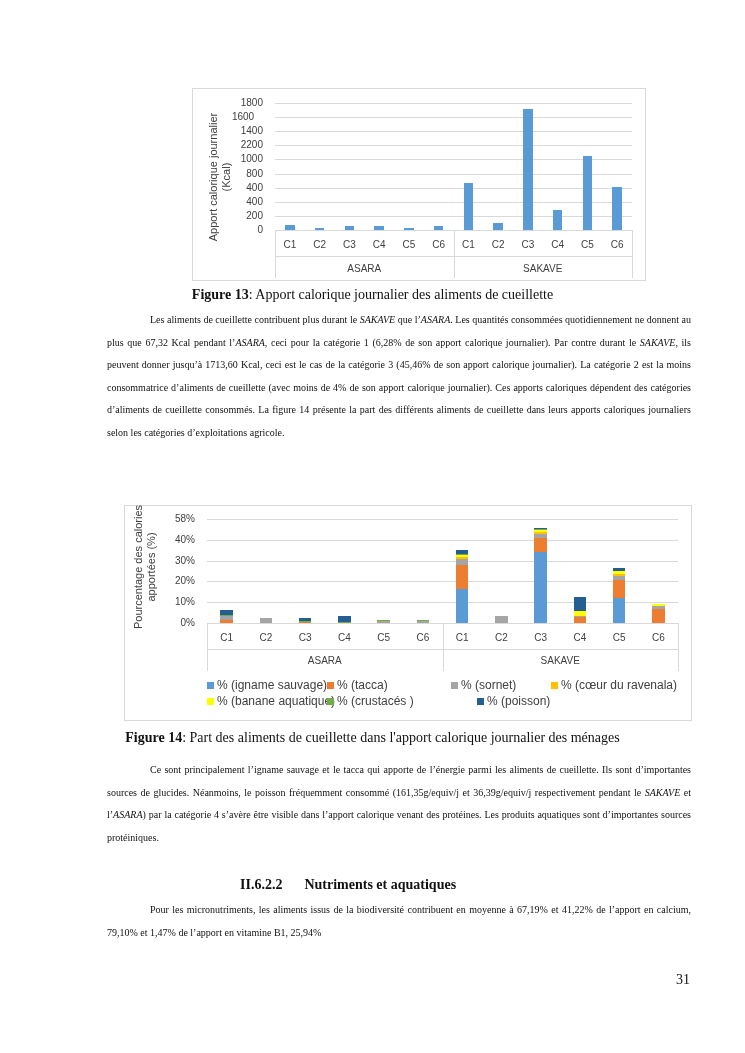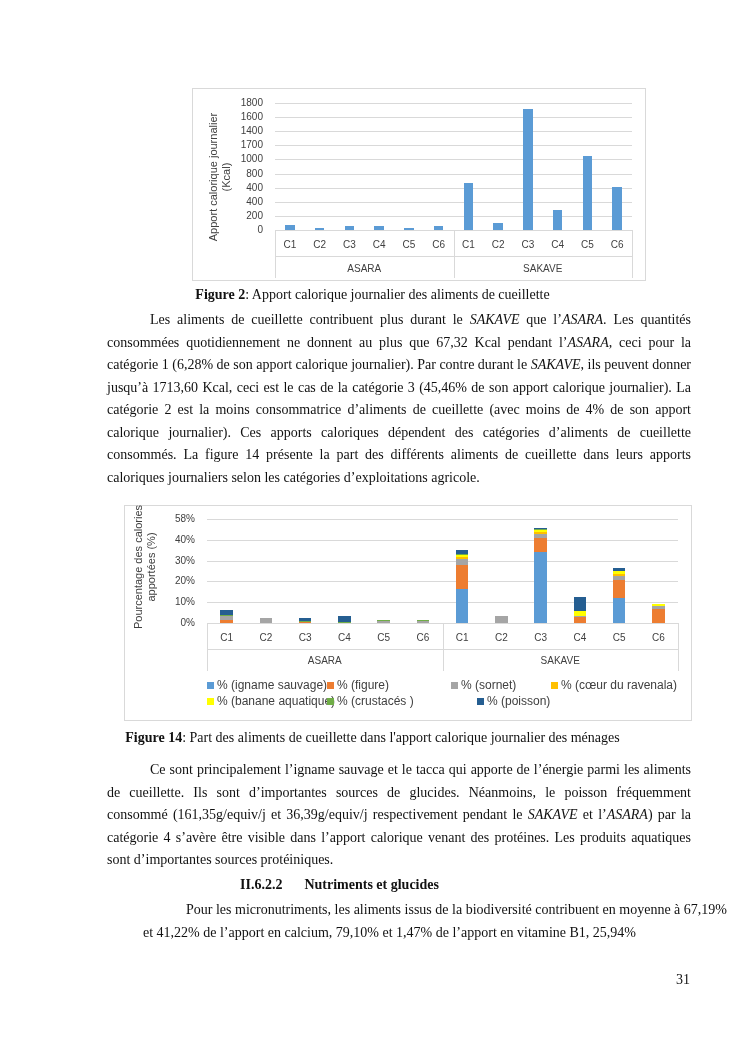--- a/index.html
+++ b/index.html
@@ -7,40 +7,40 @@
          font-family: "Liberation Serif", serif; color: #111; }
   .chart-frame { position: absolute; border: 1px solid #d9d9d9; background: #fff; }
   .tick { position: absolute; font-family: "Liberation Sans", sans-serif; font-size: 10px; color: #404040; text-align: right; }
   .xlab { position: absolute; font-family: "Liberation Sans", sans-serif; font-size: 10px; color: #404040; text-align: center; }
   .grid { position: absolute; height: 1px; background: #d9d9d9; }
   .vline { position: absolute; width: 1px; background: #d9d9d9; }
   .ylabel { position: absolute; font-family: "Liberation Sans", sans-serif; font-size: 11px; color: #404040;
             transform: rotate(-90deg); transform-origin: center center; text-align: center; line-height: 13px; white-space: nowrap; }
   .bar { position: absolute; }
   .caption { position: absolute; left: 0; width: 745px; text-align: center; font-size: 14px; }
-  .para { position: absolute; left: 107px; width: 584px; font-size: 14px; line-height: 22.5px; text-align: justify; }
+  .para { position: absolute; left: 107px; width: 584px; font-size: 10px; line-height: 22.5px; text-align: justify; }
   .para p { margin: 0; text-indent: 43px; }
   .legend-item { position: absolute; font-family: "Liberation Sans", sans-serif; font-size: 12px; color: #404040; white-space: nowrap; }
   .swatch { display: inline-block; width: 7px; height: 7px; margin-right: 3px; vertical-align: 0px; }
   .heading { position: absolute; left: 240px; top: 877px; font-size: 14px; font-weight: bold; }
   .pagenum { position: absolute; left: 676px; top: 972px; font-size: 14px; }
 </style>
 </head>
 <body>
 
 <div class="chart-frame" style="left:172px; top:88px; width:452px; height:191px;margin-left:20px;">
   <div id="c1-plot" style="position:absolute; left:0; top:0; width:452px; height:191px;">
       <div class="grid" style="left: 82px; width: 357px; top: 14px;"></div>
       <div class="tick" style="left: 30px; width: 40px; top: 8px;">1800</div>
       <div class="grid" style="left: 82px; width: 357px; top: 28.1111px;"></div>
-      <div class="tick" style="left: 30px; width: 40px; top: 22.1111px;">1600</div>
+      <div class="tick" style="left: 30px; width: 40px; top: 22.1111px; text-align: center;">1600</div>
       <div class="grid" style="left: 82px; width: 357px; top: 42.2222px;"></div>
       <div class="tick" style="left: 30px; width: 40px; top: 36.2222px;">1400</div>
       <div class="grid" style="left: 82px; width: 357px; top: 56.3333px;"></div>
-      <div class="tick" style="left: 30px; width: 40px; top: 50.3333px;">1700</div>
+      <div class="tick" style="left: 30px; width: 40px; top: 50.3333px;">2200</div>
       <div class="grid" style="left: 82px; width: 357px; top: 70.4444px;"></div>
       <div class="tick" style="left: 30px; width: 40px; top: 64.4444px;">1000</div>
       <div class="grid" style="left: 82px; width: 357px; top: 84.5556px;"></div>
       <div class="tick" style="left: 30px; width: 40px; top: 78.5556px;">800</div>
       <div class="grid" style="left: 82px; width: 357px; top: 98.6667px;"></div>
       <div class="tick" style="left: 30px; width: 40px; top: 92.6667px;">400</div>
       <div class="grid" style="left: 82px; width: 357px; top: 112.778px;"></div>
       <div class="tick" style="left: 30px; width: 40px; top: 106.778px;">400</div>
       <div class="grid" style="left: 82px; width: 357px; top: 126.889px;"></div>
       <div class="tick" style="left: 30px; width: 40px; top: 120.889px;">200</div>
@@ -76,21 +76,21 @@
       <div class="grid" style="left: 82px; width: 357px; top: 167px;"></div>
       <div class="xlab" style="left: 82px; width: 178.5px; top: 174px;">ASARA</div>
       <div class="xlab" style="left: 260.5px; width: 178.5px; top: 174px;">SAKAVE</div>
     </div>
   <div class="ylabel" style="left:-57px; top:74px; width:170px; height:28px;">
     <div>Apport calorique journalier</div>
     <div>(Kcal)</div>
   </div>
 </div>
 <div class="caption" style="top:287px;">
-  <b>Figure 2</b><span>: Apport calorique journalier des aliments de cueillette</span>
+  <b>Figure 13</b><span>: Apport calorique journalier des aliments de cueillette</span>
 </div>
 
 <div class="para" style="top:309px;">
   <p>
     <span>Les aliments de cueillette contribuent plus durant le </span><i>SAKAVE</i><span> que l’</span><i>ASARA</i><span>. Les quantités consommées quotidiennement ne donnent au plus que 67,32 Kcal pendant l’</span><i>ASARA</i><span>, ceci pour la catégorie 1 (6,28% de son apport calorique journalier). Par contre durant le </span><i>SAKAVE</i><span>, ils peuvent donner jusqu’à 1713,60 Kcal, ceci est le cas de la catégorie 3 (45,46% de son apport calorique journalier). La catégorie 2 est la moins consommatrice d’aliments de cueillette (avec moins de 4% de son apport calorique journalier). Ces apports caloriques dépendent des catégories d’aliments de cueillette consommés. La figure 14 présente la part des différents aliments de cueillette dans leurs apports caloriques journaliers selon les catégories d’exploitations agricole.</span>
   </p>
 </div>
 
 <div class="chart-frame" style="left:124px; top:505px; width:566px; height:214px;">
   <div id="c2-plot" style="position:absolute; left:0; top:0; width:566px; height:214px;">
@@ -168,39 +168,39 @@
       <div class="grid" style="left: 82px; width: 471px; top: 143px;"></div>
       <div class="xlab" style="left: 82px; width: 235.5px; top: 149px;">ASARA</div>
       <div class="xlab" style="left: 317.5px; width: 235.5px; top: 149px;">SAKAVE</div>
     </div>
   <div class="ylabel" style="left:-54px; top:47px; width:150px; height:28px;">
     <div>Pourcentage des calories</div>
     <div>apportées (%)</div>
   </div>
   <div id="c2-legend">
       <div class="legend-item" style="left: 82px; top: 172px;"><span class="swatch" style="background: rgb(91, 155, 213);"></span><span>% (igname sauvage)</span></div>
-      <div class="legend-item" style="left: 202px; top: 172px;"><span class="swatch" style="background: rgb(237, 125, 49);"></span><span>% (figure)</span></div>
+      <div class="legend-item" style="left: 202px; top: 172px;"><span class="swatch" style="background: rgb(237, 125, 49);"></span><span>% (tacca)</span></div>
       <div class="legend-item" style="left: 326px; top: 172px;"><span class="swatch" style="background: rgb(165, 165, 165);"></span><span>% (sornet)</span></div>
       <div class="legend-item" style="left: 426px; top: 172px;"><span class="swatch" style="background: rgb(255, 192, 0);"></span><span>% (cœur du ravenala)</span></div>
       <div class="legend-item" style="left: 82px; top: 188px;"><span class="swatch" style="background: rgb(255, 255, 0);"></span><span>% (banane aquatique)</span></div>
       <div class="legend-item" style="left: 202px; top: 188px;"><span class="swatch" style="background: rgb(112, 173, 71);"></span><span>% (crustacés )</span></div>
       <div class="legend-item" style="left: 326px; top: 188px; margin-left: 26px;"><span class="swatch" style="background: rgb(37, 94, 145);"></span><span>% (poisson)</span></div>
     </div>
 </div>
 <div class="caption" style="top:730px;">
   <b>Figure 14</b><span>: Part des aliments de cueillette dans l'apport calorique journalier des ménages</span>
 </div>
 
 <div class="para" style="top:759px;">
   <p>
     <span>Ce sont principalement l’igname sauvage et le tacca qui apporte de l’énergie parmi les aliments de cueillette. Ils sont d’importantes sources de glucides. Néanmoins, le poisson fréquemment consommé (161,35g/equiv/j et 36,39g/equiv/j respectivement pendant le </span><i>SAKAVE</i><span> et l’</span><i>ASARA</i><span>) par la catégorie 4 s’avère être visible dans l’apport calorique venant des protéines. Les produits aquatiques sont d’importantes sources protéiniques.</span>
   </p>
 </div>
 
 <div class="heading">
-  <span>II.6.2.2</span><span style="display:inline-block; width:22px;"></span><span>Nutriments et glucides</span>
-</div>
-
-<div class="para" style="top:899px;margin-left:36px;">
+  <span>II.6.2.2</span><span style="display:inline-block; width:22px;"></span><span>Nutriments et aquatiques</span>
+</div>
+
+<div class="para" style="top:899px;">
   <p>Pour les micronutriments, les aliments issus de la biodiversité contribuent en moyenne à 67,19% et 41,22% de l’apport en calcium, 79,10% et 1,47% de l’apport en vitamine B1, 25,94%</p>
 </div>
 
 <div class="pagenum">31</div>
 
 </body></html>

